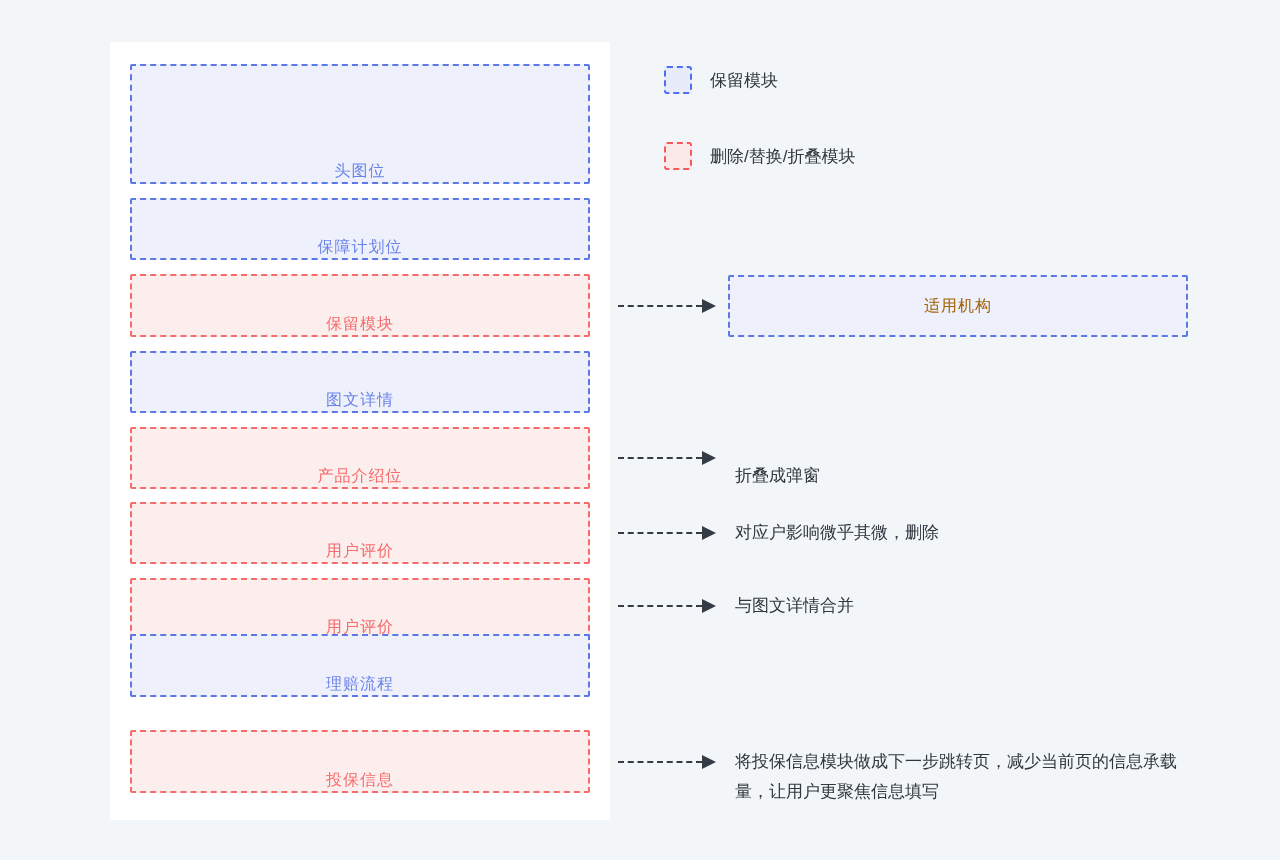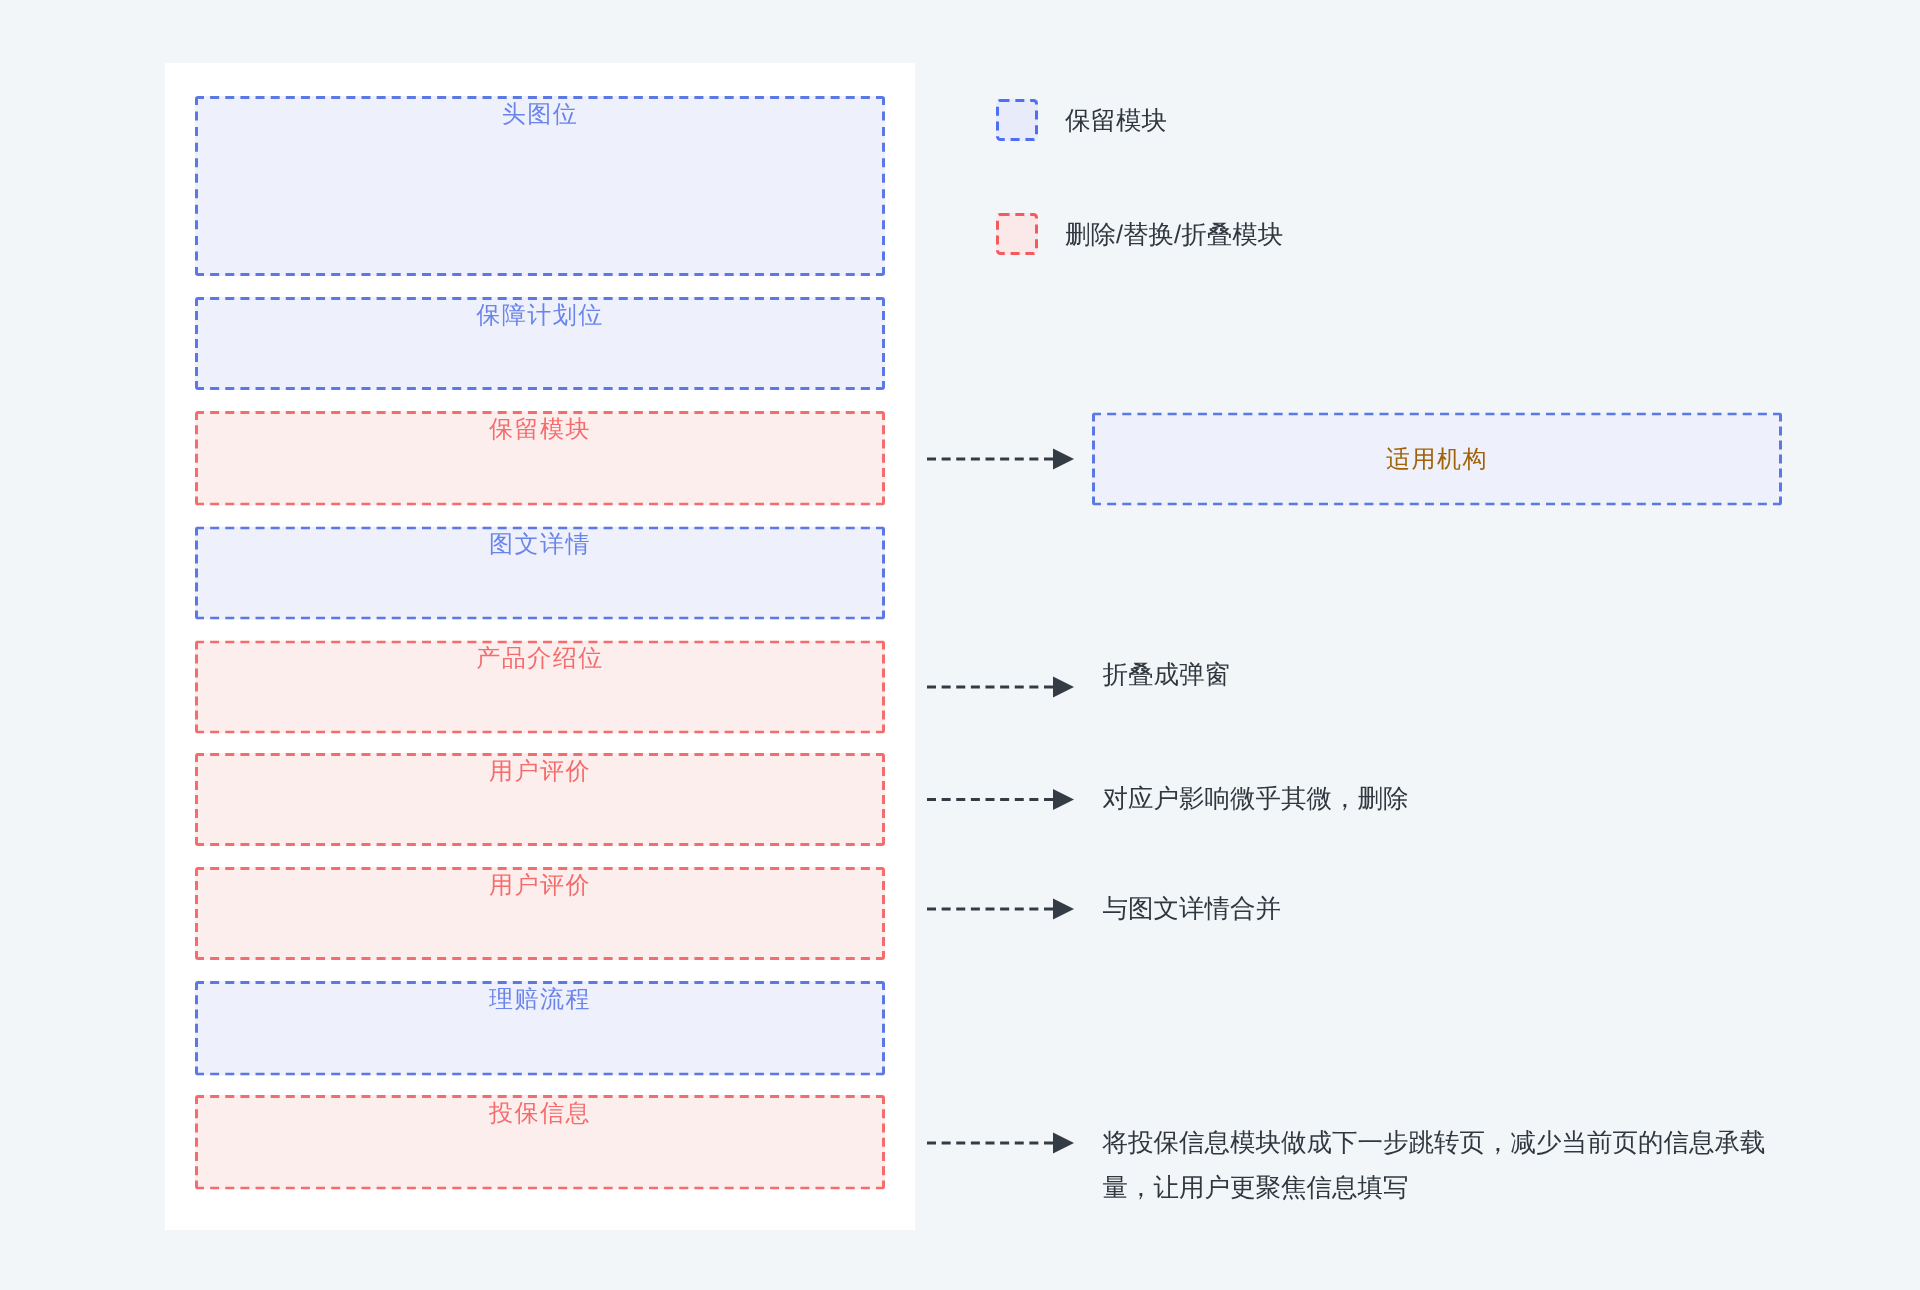--- a/index.html
+++ b/index.html
@@ -12,21 +12,21 @@
   .canvas { position: relative; width: 1280px; height: 860px; }
 
   .panel {
     position: absolute; left: 110px; top: 42px;
     width: 500px; height: 778px;
     background: #ffffff;
   }
 
   .module {
     position: absolute; left: 130px; width: 456px;
-    display: flex; align-items: flex-start; justify-content: center;
+    display: flex; align-items: flex-end; justify-content: center;
     border-radius: 2px;
     box-sizing: content-box;
   }
   .module.keep {
     border: 2px dashed #5b78e4;
     background: #eef0fb;
     color: #6b84ea;
   }
   .module.remove {
     border: 2px dashed #f56c6c;
@@ -108,21 +108,21 @@
   </div>
 
   <div class="module remove" style="top:502px;height:58px">
     <span class="module-label">用户评价</span>
   </div>
 
   <div class="module remove" style="top:578px;height:58px">
     <span class="module-label">用户评价</span>
   </div>
 
-  <div class="module keep" style="top:654px;height:59px">
+  <div class="module keep" style="top:634px;height:59px">
     <span class="module-label">理赔流程</span>
   </div>
 
   <div class="module remove" style="top:730px;height:59px">
     <span class="module-label">投保信息</span>
   </div>
 
   <div class="legend">
     <div class="legend-row">
       <span class="swatch keep"></span>
@@ -137,18 +137,18 @@
   <div class="replacement-box">
     <span>适用机构</span>
   </div>
 
   <div class="arrow" style="left:618px;top:305px"></div>
   <div class="arrow" style="left:618px;top:457px"></div>
   <div class="arrow" style="left:618px;top:532px"></div>
   <div class="arrow" style="left:618px;top:605px"></div>
   <div class="arrow" style="left:618px;top:761px"></div>
 
-  <div class="annotation" style="top:438px">折叠成弹窗</div>
+  <div class="annotation" style="top:464px">折叠成弹窗</div>
   <div class="annotation" style="top:521px">对应户影响微乎其微，删除</div>
   <div class="annotation" style="top:594px">与图文详情合并</div>
   <div class="annotation multiline" style="top:747px">将投保信息模块做成下一步跳转页，减少当前页的信息承载量，让用户更聚焦信息填写</div>
 
 </div>
 
 </body></html>

